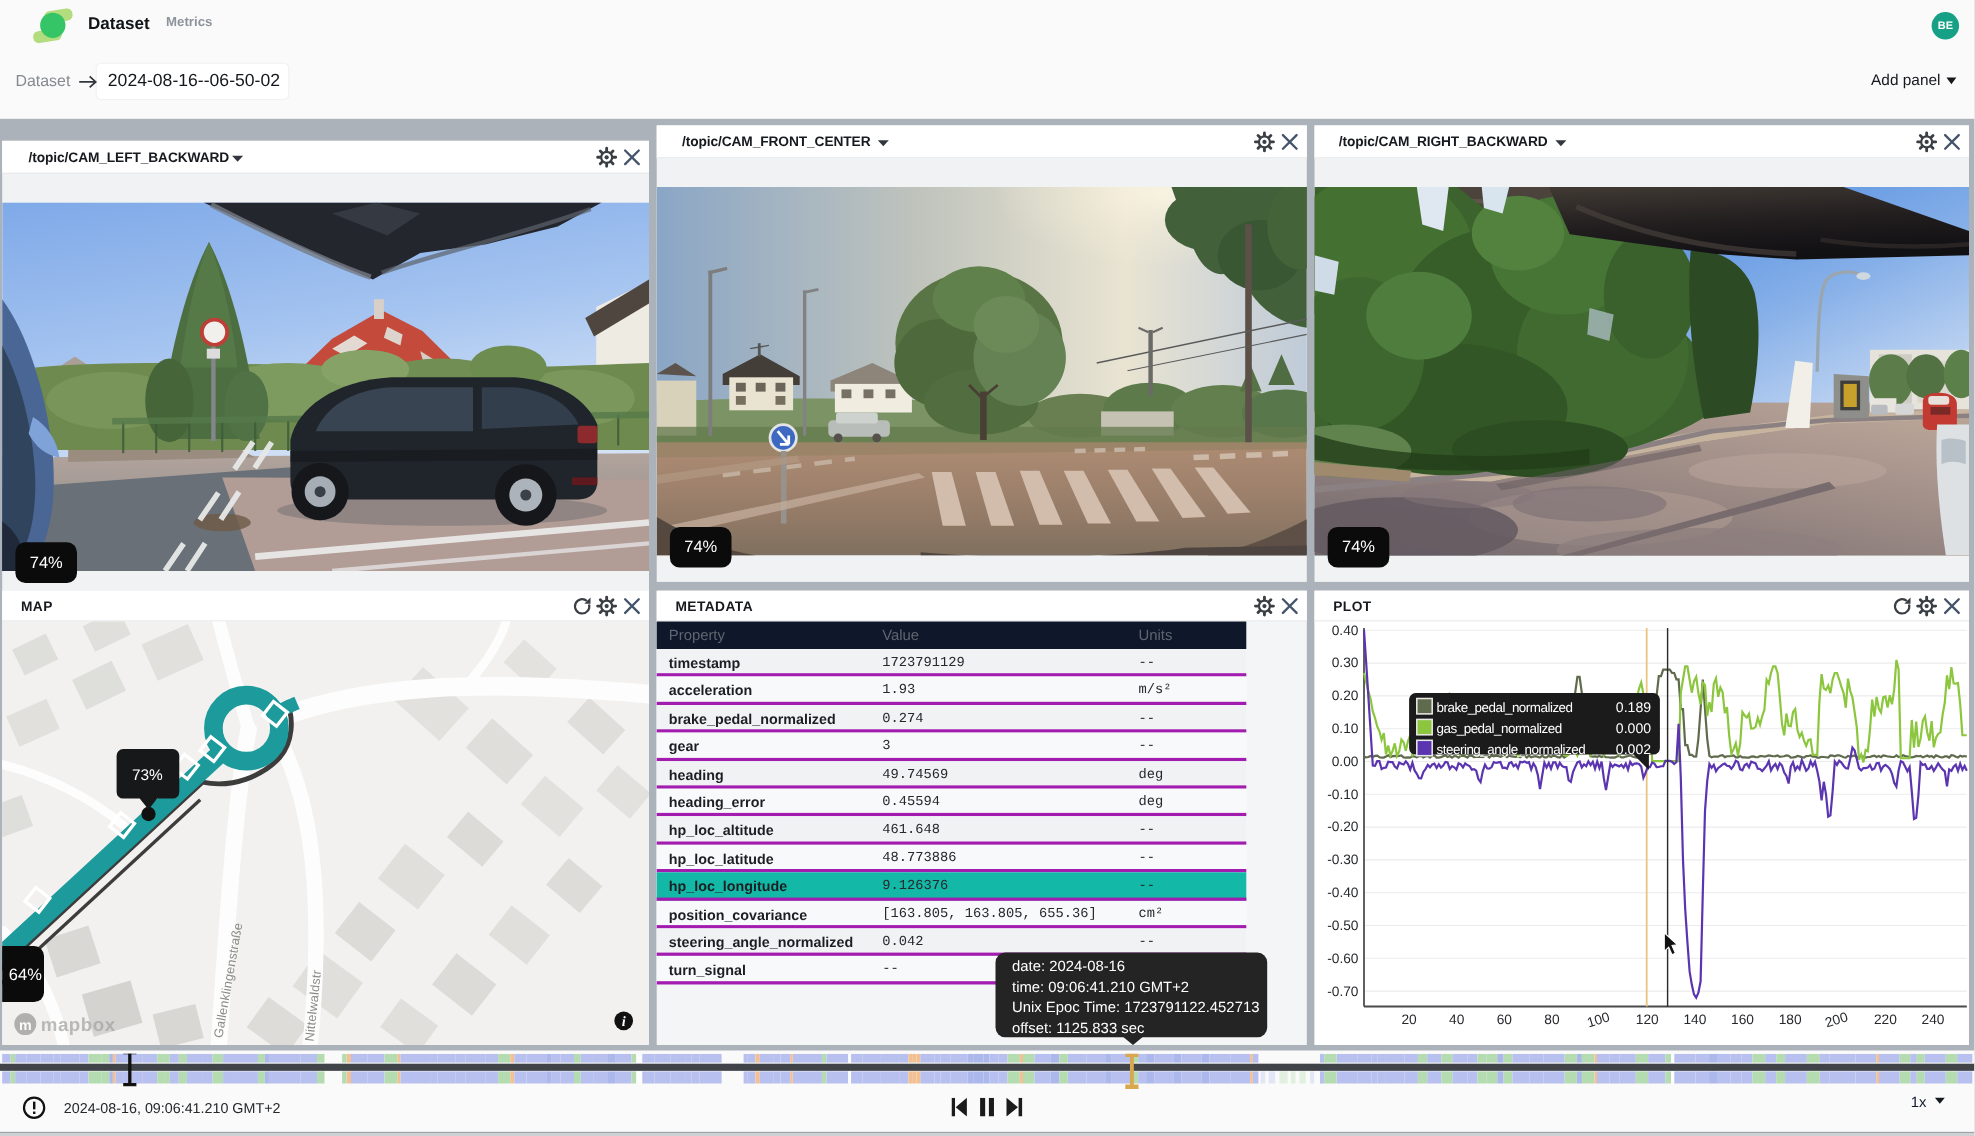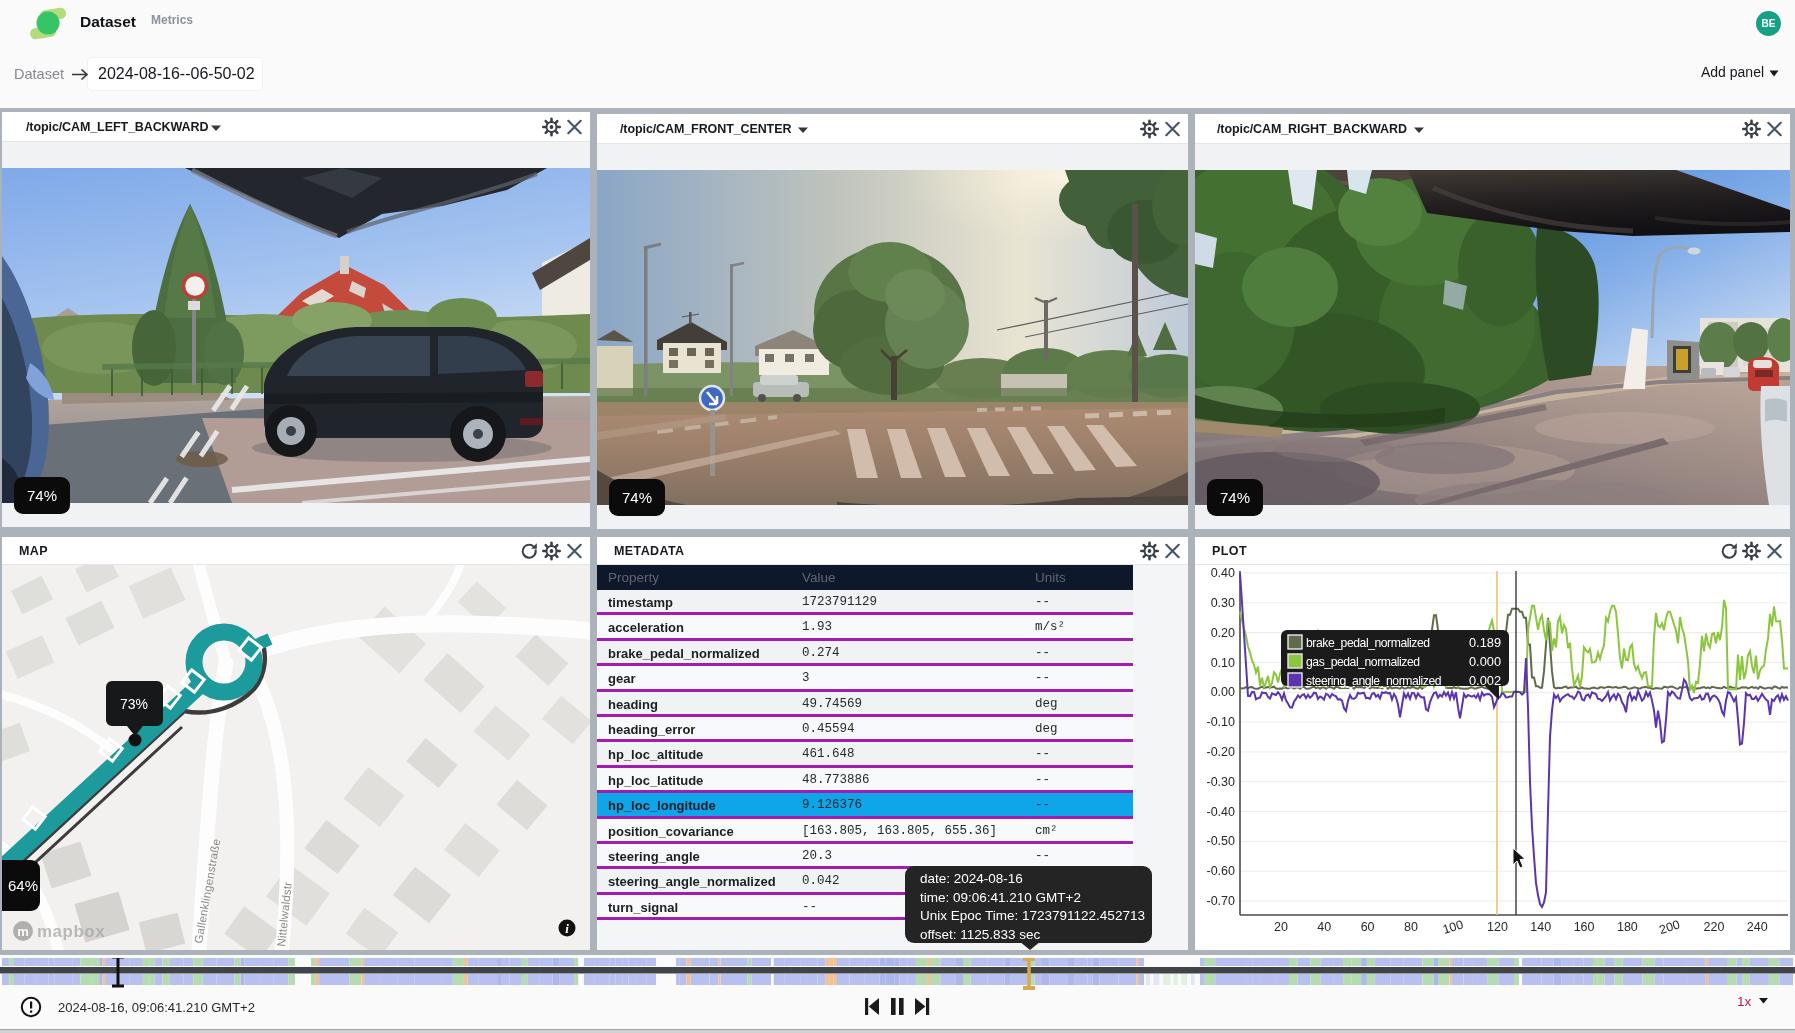--- a/index.html
+++ b/index.html
@@ -32,21 +32,21 @@
     <path d="M2,7.5 L17,7.5 M11.5,2.5 L17,7.5 L11.5,12.5" stroke="#33373d" stroke-width="1.6" fill="none"></path>
   </svg>
 <div class="abs" style="left:98px;top:65px;font-size:16px;color:#15181c">2024-08-16--06-50-02</div>
 <div class="abs" style="left:1701px;top:64px;font-size:14px;color:#15181c">Add panel</div>
 <svg class="abs" style="left:1768px;top:68px" width="12" height="10" viewBox="0 0 12 10">
     <path d="M1.5,2.5 L10.5,2.5 L6,8.5 Z" fill="#15181c"></path>
   </svg>
 
 <div class="abs" style="left:0;top:108px;width:1795px;height:847px;background:#abb2b9"></div>
 
-<div class="panel" style="left:2px;top:112px;width:588px;height:415px">
+<div class="panel" style="left:2px;top:128px;width:588px;height:415px">
   <div class="phead" style="height:30px"></div>
   <div class="ptitle" style="left:24px;top:8px">/topic/CAM_LEFT_BACKWARD</div>
   <svg class="abs" style="left:208px;top:12px" width="12" height="8" viewBox="0 0 12 8">
       <path d="M1,1.5 L11,1.5 L6,7 Z" fill="#33373d"></path>
     </svg>
   <svg class="abs" style="right:8px;top:0" width="76" height="30">
       <circle cx="45.5" cy="15" r="5.0" fill="none" stroke="#3a3f45" stroke-width="2"></circle>
       <circle cx="45.5" cy="15" r="1.9" fill="#3a3f45"></circle>
       <path d="M45.5,9.1 L45.5,6.8 M49.7,10.8 L51.3,9.2 M51.4,15.0 L53.7,15.0 M49.7,19.2 L51.3,20.8 M45.5,20.9 L45.5,23.2 M41.3,19.2 L39.7,20.8 M39.6,15.0 L37.3,15.0 M41.3,10.8 L39.7,9.2" stroke="#3a3f45" stroke-width="2.6" stroke-linecap="round" fill="none"></path>
       <path d="M62.3,8.8 L74.7,21.2 M74.7,8.8 L62.3,21.2" stroke="#44546a" stroke-width="2.1" stroke-linecap="round"></path>
@@ -480,34 +480,29 @@
       <div class="mrow" style="background:#f1f2f4">
         <div class="mc1">hp_loc_altitude</div>
         <div class="mc2">461.648</div>
         <div class="mc3">--</div>
       </div>
       <div class="mrow" style="background:#f8f9fa">
         <div class="mc1">hp_loc_latitude</div>
         <div class="mc2">48.773886</div>
         <div class="mc3">--</div>
       </div>
-      <div class="mrow" style="background:#0ea5e9">
+      <div class="mrow" style="background:#14b8a6">
         <div class="mc1">hp_loc_longitude</div>
         <div class="mc2">9.126376</div>
         <div class="mc3">--</div>
       </div>
       <div class="mrow" style="background:#f8f9fa">
         <div class="mc1">position_covariance</div>
         <div class="mc2">[163.805, 163.805, 655.36]</div>
         <div class="mc3">cm²</div>
-      </div>
-      <div class="mrow" style="background:#f8f9fa">
-        <div class="mc1">steering_angle</div>
-        <div class="mc2">20.3</div>
-        <div class="mc3">--</div>
       </div>
       <div class="mrow" style="background:#f1f2f4">
         <div class="mc1">steering_angle_normalized</div>
         <div class="mc2">0.042</div>
         <div class="mc3">--</div>
       </div>
       <div class="mrow" style="background:#f8f9fa">
         <div class="mc1">turn_signal</div>
         <div class="mc2">--</div>
         <div class="mc3">--</div>
@@ -962,17 +957,17 @@
 </svg>
 <div class="abs mono" style="left:58px;top:1000px;font-size:13px;color:#26282c">2024-08-16, 09:06:41.210 GMT+2</div>
 <svg class="abs" style="left:865px;top:998px" width="66" height="17" viewBox="0 0 66 17">
 <rect x="0" y="0" width="3.2" height="17" fill="#1b1b1b"></rect>
     <path d="M14,0 L14,17 L3.8,8.5 Z" fill="#1b1b1b"></path>
 <rect x="26" y="0" width="4.6" height="17" fill="#1b1b1b"></rect>
     <rect x="34" y="0" width="4.6" height="17" fill="#1b1b1b"></rect>
 <path d="M50,0 L50,17 L60.4,8.5 Z" fill="#1b1b1b"></path>
     <rect x="61" y="0" width="3.2" height="17" fill="#1b1b1b"></rect>
 </svg>
-<div class="abs" style="left:1737px;top:994px;font-size:13.5px;color:#be185d">1x</div>
+<div class="abs" style="left:1737px;top:994px;font-size:13.5px;color:#0f172a">1x</div>
 <svg class="abs" style="left:1758px;top:996px" width="11" height="9" viewBox="0 0 11 9">
     <path d="M1,2 L10,2 L5.5,7.5 Z" fill="#16191d"></path>
   </svg>
 <div class="abs" style="left:0;top:1029px;width:1795px;height:4px;background:#cfd2d5;border-top:1px solid #9fa3a7"></div>
 
 </body></html>

